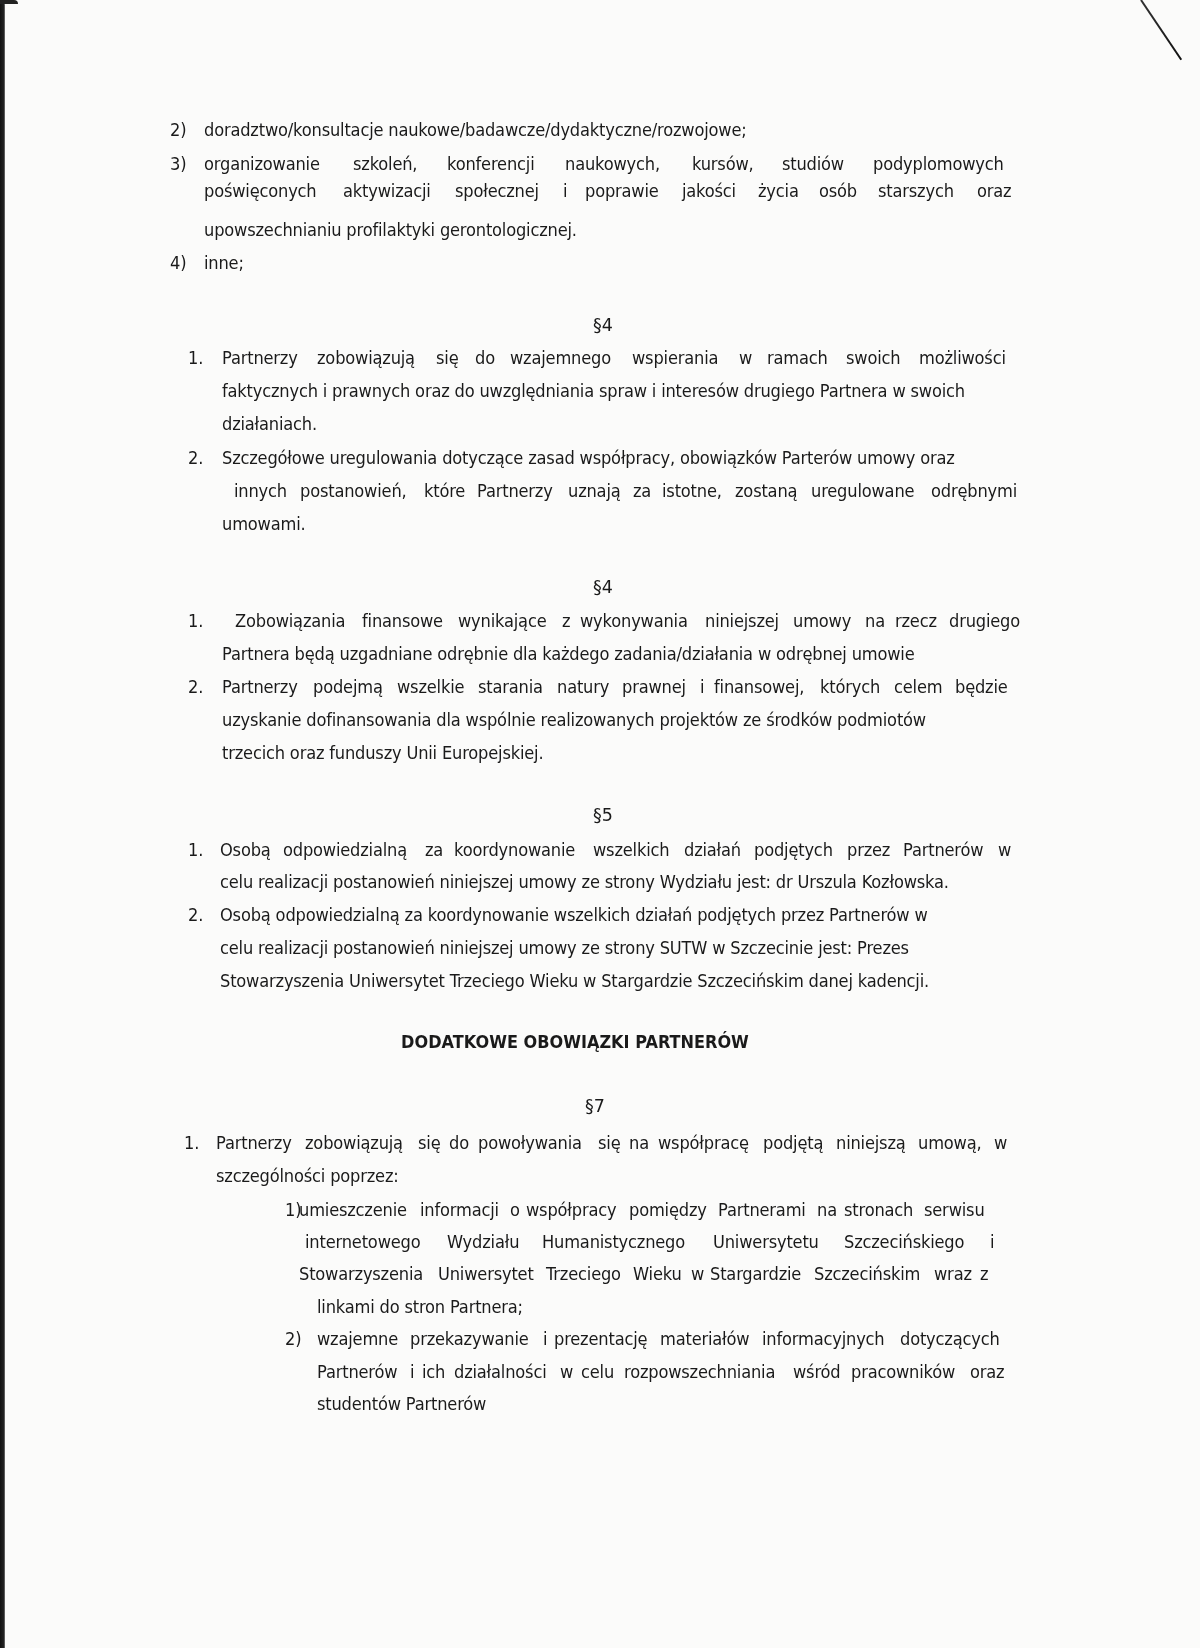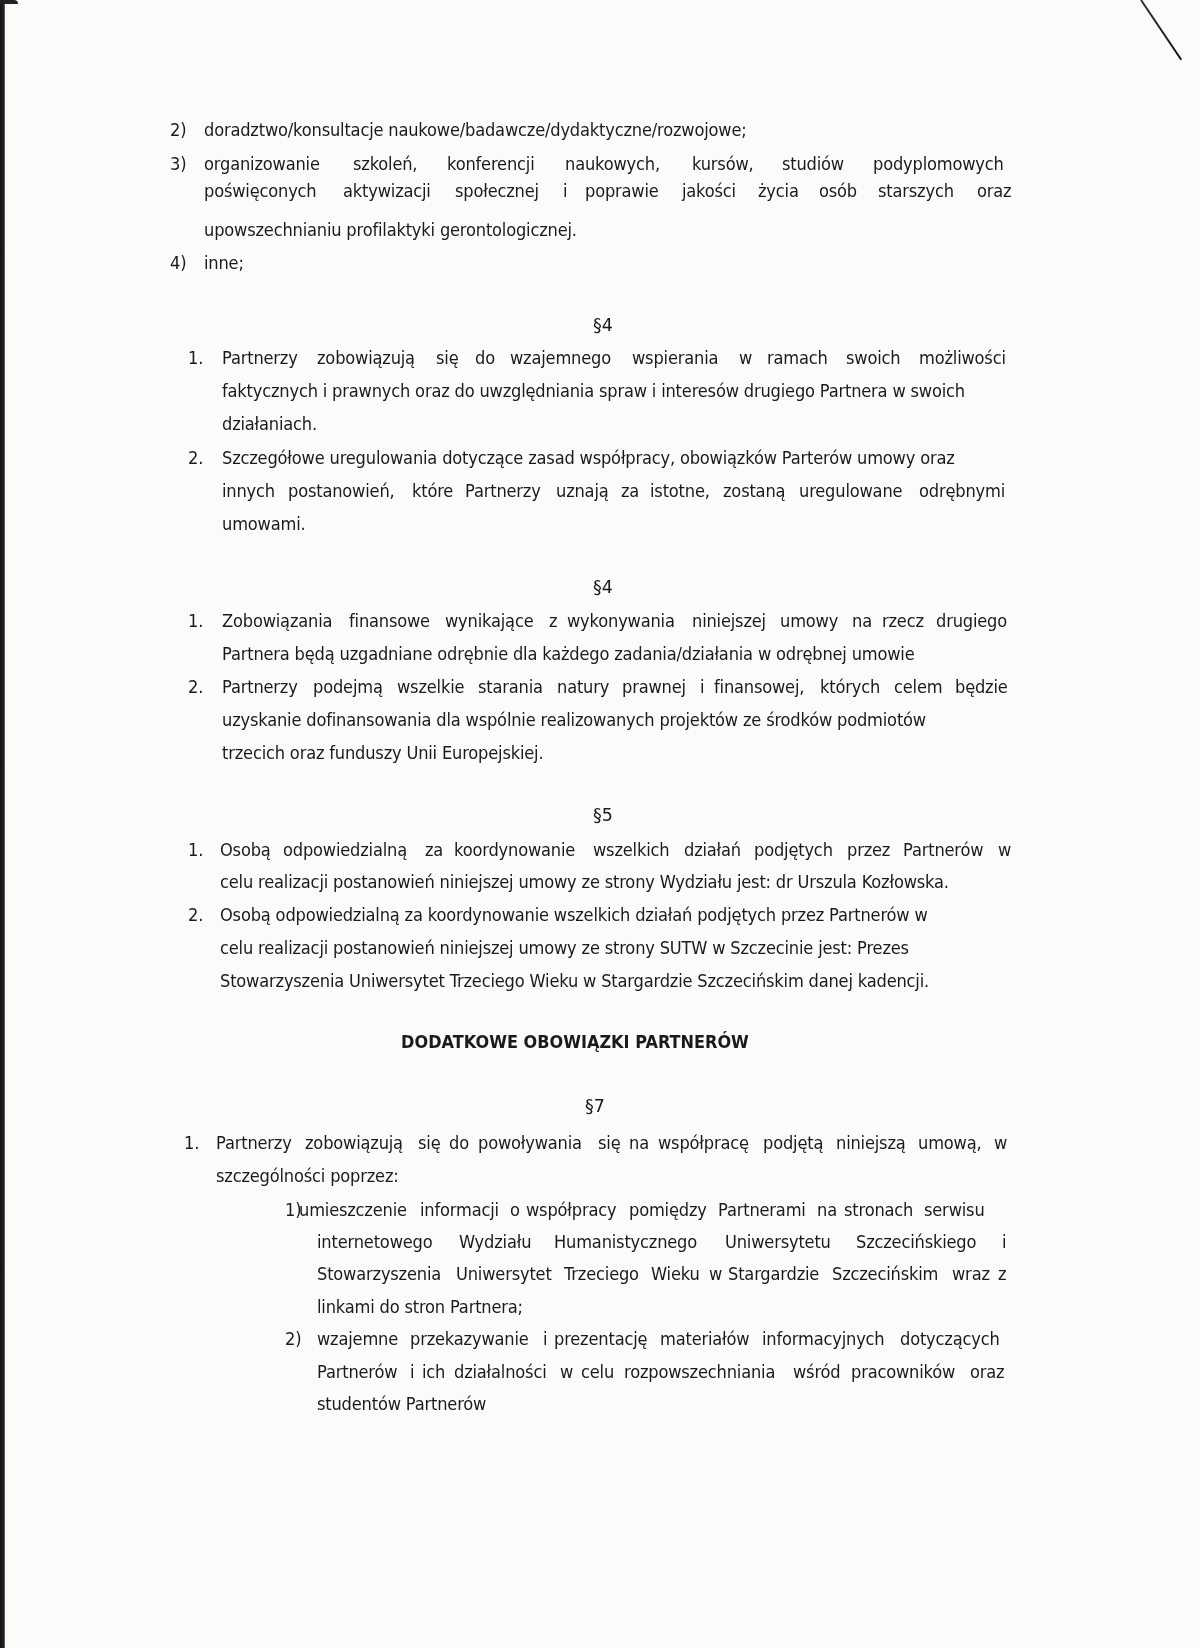--- a/index.html
+++ b/index.html
@@ -101,41 +101,41 @@
           <span>ramach</span>
           <span>swoich</span>
           <span>możliwości</span>
         </div>
       <span class="line" style="left:222px;top:380px">faktycznych i prawnych oraz do uwzględniania spraw i interesów drugiego Partnera w swoich</span>
       <span class="line" style="left:222px;top:413px">działaniach.</span>
     </div>
     <div>
       <span class="num" style="left:188px;top:447px">2.</span>
       <span class="line" style="left:222px;top:447px">Szczegółowe uregulowania dotyczące zasad współpracy, obowiązków Parterów umowy oraz</span>
-      <div class="line just" style="left:222px;top:480px;width:790px">
+      <div class="line just" style="left:234px;top:480px;width:790px">
           <span>innych</span>
           <span>postanowień,</span>
           <span>które</span>
           <span>Partnerzy</span>
           <span>uznają</span>
           <span>za</span>
           <span>istotne,</span>
           <span>zostaną</span>
           <span>uregulowane</span>
           <span>odrębnymi</span>
         </div>
       <span class="line" style="left:222px;top:513px">umowami.</span>
     </div>
   </div>
 
   <div>
     <div class="center" style="top:576px">§4</div>
     <div>
       <span class="num" style="left:188px;top:610px">1.</span>
-      <div class="line just" style="left:222px;top:610px;width:790px">
+      <div class="line just" style="left:235px;top:610px;width:790px">
           <span>Zobowiązania</span>
           <span>finansowe</span>
           <span>wynikające</span>
           <span>z</span>
           <span>wykonywania</span>
           <span>niniejszej</span>
           <span>umowy</span>
           <span>na</span>
           <span>rzecz</span>
           <span>drugiego</span>
@@ -219,29 +219,29 @@
               <span>umieszczenie</span>
               <span>informacji</span>
               <span>o</span>
               <span>współpracy</span>
               <span>pomiędzy</span>
               <span>Partnerami</span>
               <span>na</span>
               <span>stronach</span>
               <span>serwisu</span>
             </div>
-          <div class="line just" style="left:317px;top:1231px;width:690px">
+          <div class="line just" style="left:305px;top:1231px;width:690px">
               <span>internetowego</span>
               <span>Wydziału</span>
               <span>Humanistycznego</span>
               <span>Uniwersytetu</span>
               <span>Szczecińskiego</span>
               <span>i</span>
             </div>
-          <div class="line just" style="left:317px;top:1263px;width:690px">
+          <div class="line just" style="left:299px;top:1263px;width:690px">
               <span>Stowarzyszenia</span>
               <span>Uniwersytet</span>
               <span>Trzeciego</span>
               <span>Wieku</span>
               <span>w</span>
               <span>Stargardzie</span>
               <span>Szczecińskim</span>
               <span>wraz</span>
               <span>z</span>
             </div>

